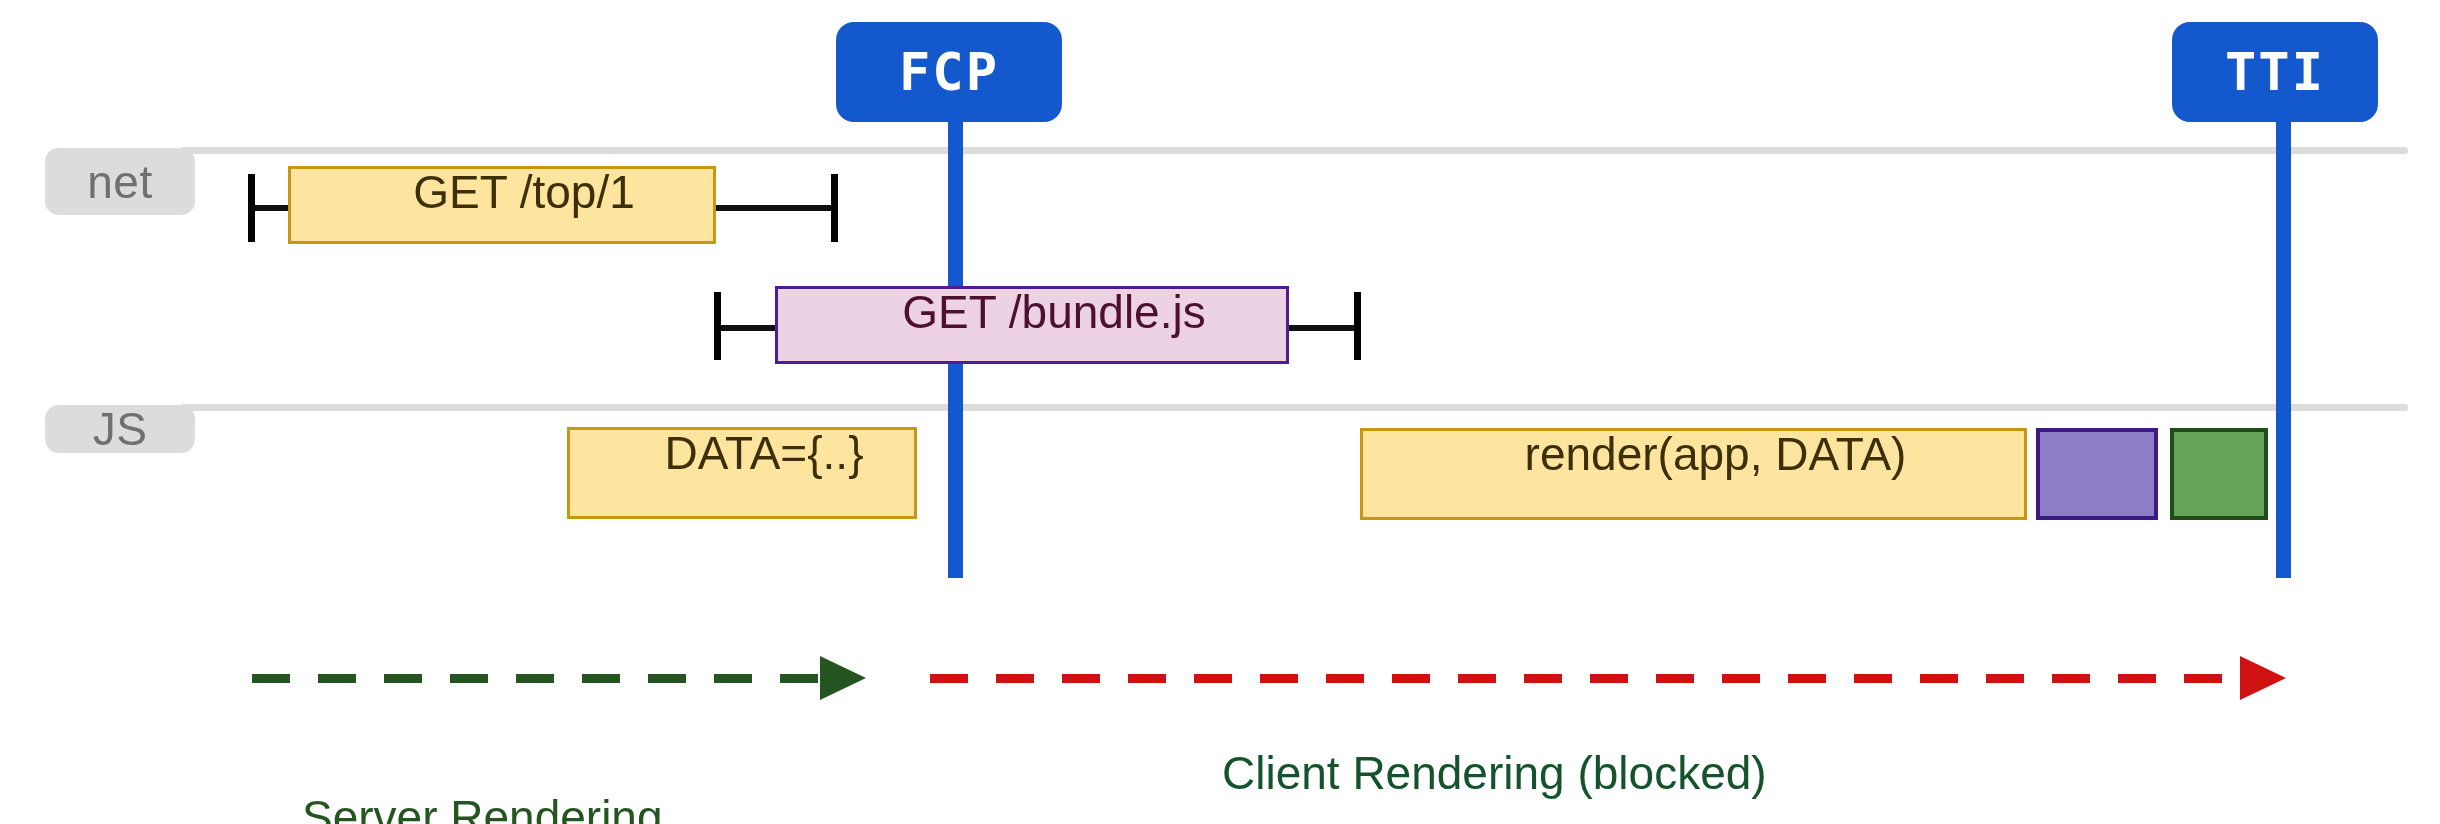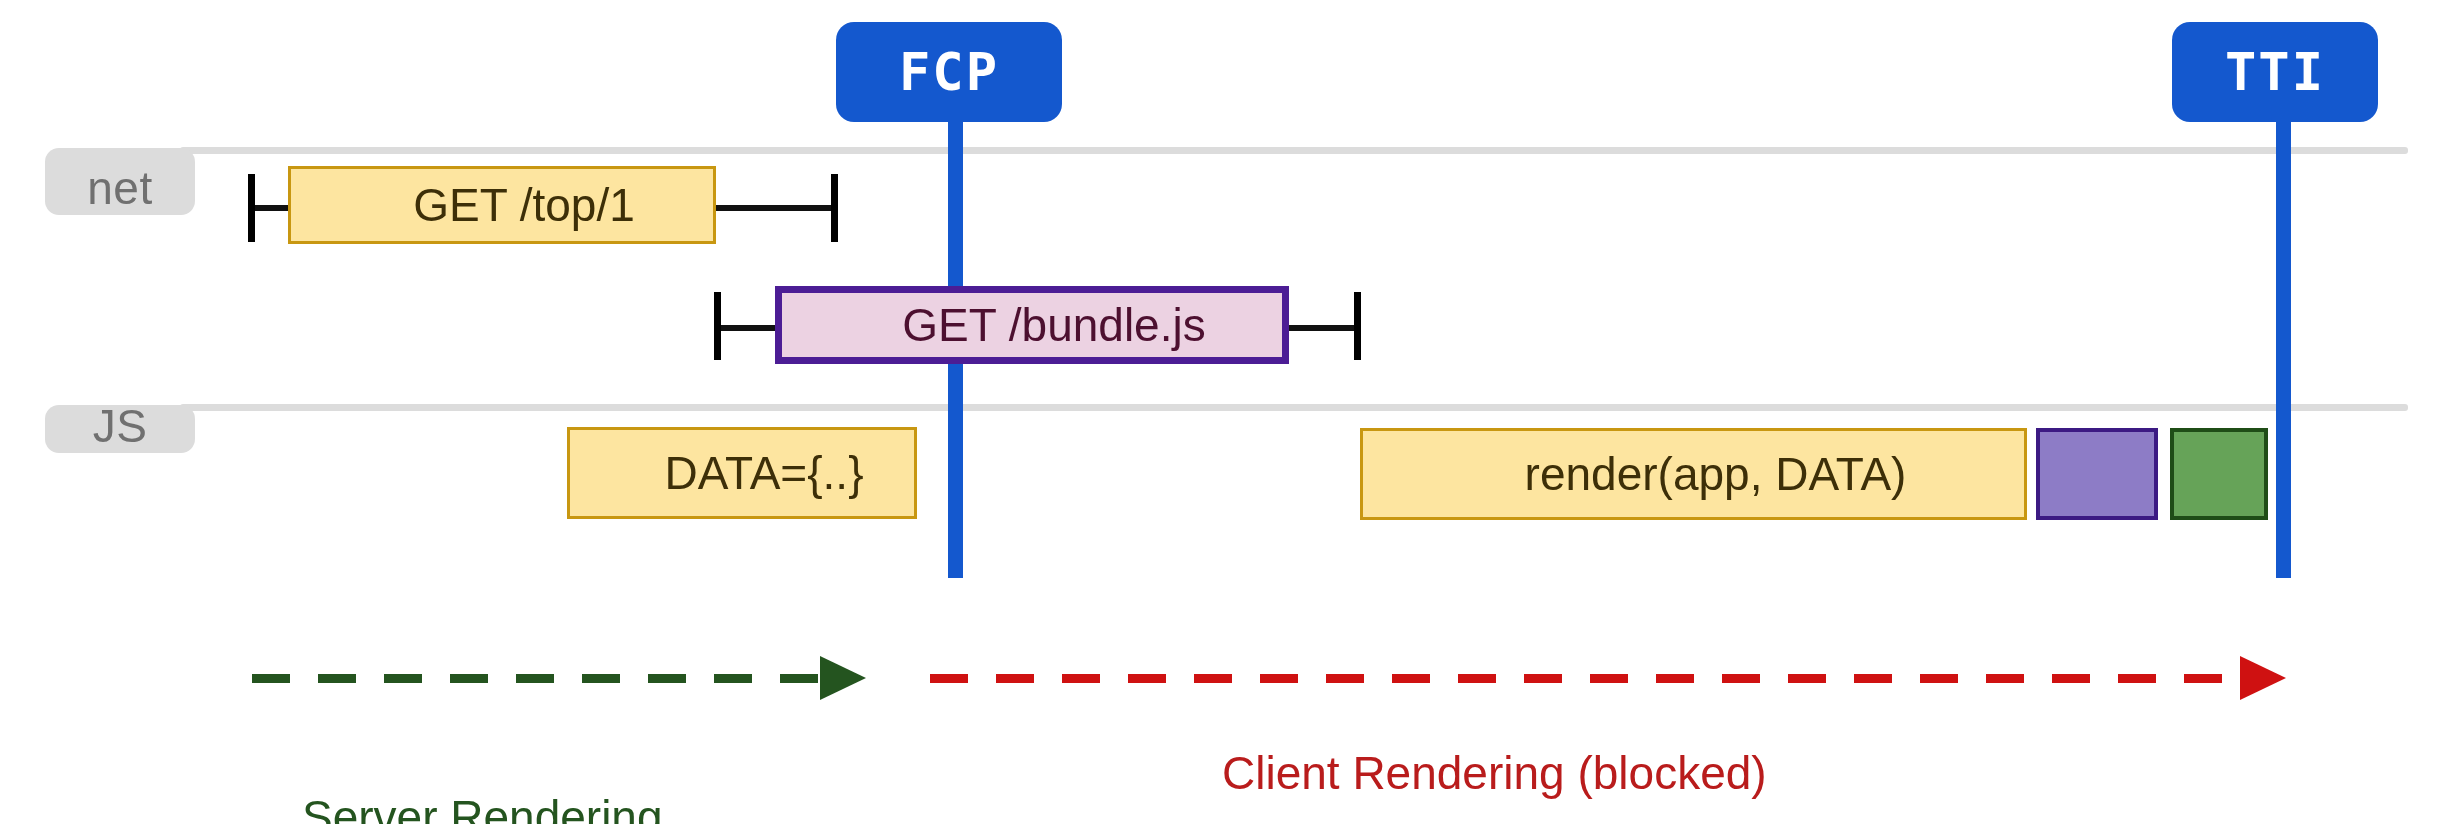--- a/index.html
+++ b/index.html
@@ -22,48 +22,47 @@
     background:#dcdcdc;
     border-radius:3px;
   }
 
   
   .track-pill{
     position:absolute;
     background:#dcdcdc;
     border-radius:14px;
     display:flex;
-    align-items:flex-end;
+    align-items:center;
     justify-content:center;
     color:#707070;
     font-size:46px;
     font-weight:400;
     letter-spacing:0.5px;
   }
 
   
   .bar{
     position:absolute;
     box-sizing:border-box;
     display:flex;
-    align-items:center;
     justify-content:center;
     font-size:46px;
     white-space:nowrap;
     line-height:1;
     padding-left:44px;
   }
   .bar.yellow{
     background:#fde5a0;
     border:3px solid #c89711;
     color:#3d2f08;
   }
   .bar.pink{
     background:#ecd2e2;
-    border:7px solid #4c1d95;
+    border:3px solid #4c1d95;
     color:#4d1030;
   }
   .bar.purple{
     background:#8d7cc6;
     border:4px solid #3c1a83;
   }
   .bar.green{
     background:#66a358;
     border:4px solid #1f4d17;
   }
@@ -174,15 +173,15 @@
   </div>
 
   <div class="phase-arrow" style="left:252px;top:674px;width:572px;
               background:repeating-linear-gradient(to right,#24541f 0 38px,transparent 38px 66px);"></div>
   <div class="phase-head" style="left:820px;top:656px;border-left:46px solid #24541f;"></div>
   <div class="phase-label" style="left:302px;top:750px;color:#24541f;margin-top:44px;">Server Rendering</div>
 
   <div class="phase-arrow" style="left:930px;top:674px;width:1312px;
               background:repeating-linear-gradient(to right,#cf1111 0 38px,transparent 38px 66px);"></div>
   <div class="phase-head" style="left:2240px;top:656px;border-left:46px solid #cf1111;"></div>
-  <div class="phase-label" style="left:1222px;top:750px;color:#b91c1c;">Client Rendering (blocked)</div>
+  <div class="phase-label" style="left:1222px;top:750px;color:#14532d;">Client Rendering (blocked)</div>
 
 </div>
 
 </body></html>

